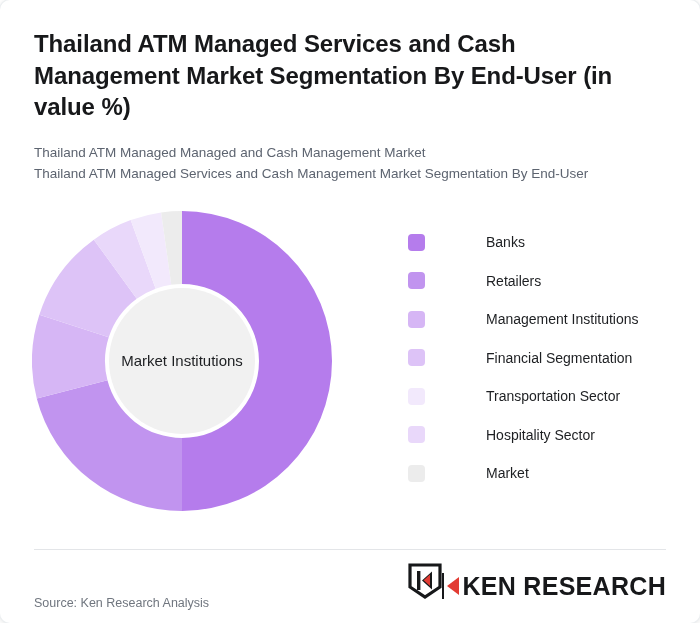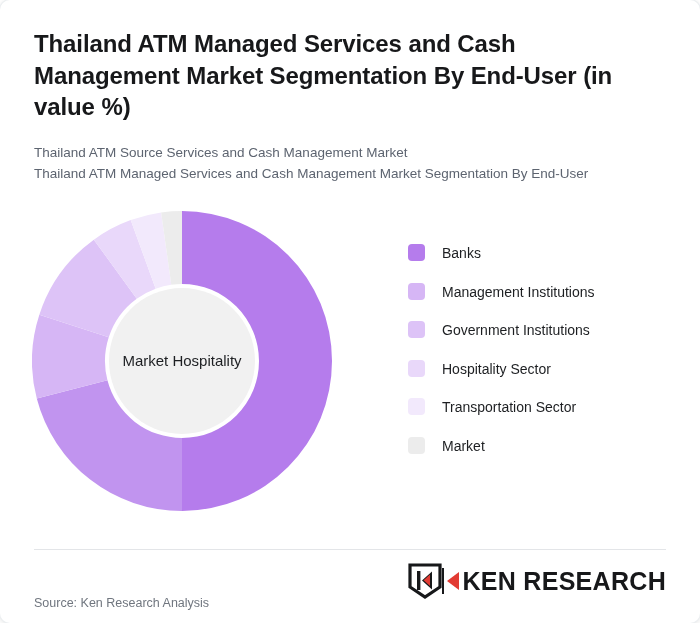--- a/index.html
+++ b/index.html
@@ -81,22 +81,23 @@
   }
 
   
   .legend {
     flex: 1 1 auto;
     padding-top: 22px;
     padding-left: 68px;
   }
   .legend-item {
     display: flex;
-    align-items: flex-end;
+    align-items: center;
     height: 38.5px;
+    gap: 44px;
   }
   .swatch {
     width: 17px;
     height: 17px;
     border-radius: 4px;
     flex: 0 0 17px;
   }
   .legend-label {
     margin-left: 17px;
     font-size: 14px;
@@ -123,85 +124,89 @@
     align-items: center;
     justify-content: space-between;
   }
   .source {
     font-size: 12.5px;
     color: #70767f;
     margin-top: 44px;
   }
   .brand {
     display: flex;
-    align-items: center;
+    align-items: flex-end;
     gap: 0;
   }
   .brand-word {
     font-family: "Liberation Sans", sans-serif;
     font-size: 25px;
     font-weight: 700;
     letter-spacing: 0.3px;
     color: #17181a;
     line-height: 1;
   }
 </style>
 </head>
 <body>
 
 <div id="card">
 
   <div class="head">
     <h1 class="title">Thailand ATM Managed Services and Cash Management Market Segmentation By End-User (in value %)</h1>
     <div class="subtitles">
-      <div class="subtitle">Thailand ATM Source Services and Cash Management Market</div>
+      <div class="subtitle">Thailand ATM Managed Managed and Cash Management Market</div>
       <div class="subtitle">Thailand ATM Managed Services and Cash Management Market Segmentation By End-User</div>
     </div>
   </div>
 
   <div class="body">
 
     <div class="donut-wrap">
       <svg class="donut" viewBox="0 0 300 300">
         <g id="donut-slices">
             <path d="M 150 0 A 150 150 0 0 1 150 300 L 150 227 A 77 77 0 0 0 150 73 Z" fill="#b57cec"></path>
             <path d="M 150 300 A 150 150 0 0 1 4.777853943283844 187.5570006081662 L 75.45263169088571 169.27926031219198 A 77 77 0 0 0 150 227 Z" fill="#c194ef"></path>
             <path d="M 4.777853943283844 187.5570006081662 A 150 150 0 0 1 7.341522555726982 103.64745084375784 L 76.76864824527318 126.20569143312903 A 77 77 0 0 0 75.45263169088571 169.27926031219198 Z" fill="#d6b6f5"></path>
             <path d="M 7.341522555726982 103.64745084375784 A 150 150 0 0 1 61.83221215612902 28.647450843757895 L 104.74053557347956 87.70569143312906 A 77 77 0 0 0 76.76864824527318 126.20569143312903 Z" fill="#ddc3f7"></path>
             <path d="M 61.83221215612902 28.647450843757895 A 150 150 0 0 1 98.6969785011496 9.046106882113776 L 123.66444896392346 77.64366819948506 A 77 77 0 0 0 104.74053557347956 87.70569143312906 Z" fill="#e9d8fa"></path>
             <path d="M 98.6969785011496 9.046106882113776 A 150 150 0 0 1 129.12403485599026 1.4597896887644595 L 139.283671226075 73.74935870689909 A 77 77 0 0 0 123.66444896392346 77.64366819948506 Z" fill="#f2e9fc"></path>
             <path d="M 129.12403485599026 1.4597896887644595 A 150 150 0 0 1 149.99999999999997 0 L 150 73 A 77 77 0 0 0 139.283671226075 73.74935870689909 Z" fill="#ececec"></path>
           </g>
         <circle cx="150" cy="150" r="73" fill="#f1f1f1"></circle>
       </svg>
       <div class="hole-label">
-        <span>Market Hospitality</span>
+        <span>Market Institutions</span>
       </div>
     </div>
 
     <div class="legend" id="legend">
         <div class="legend-item">
           <span class="swatch" style="background: rgb(181, 124, 236);"></span>
           <span class="legend-label">Banks</span>
         </div>
         <div class="legend-item">
+          <span class="swatch" style="background: rgb(193, 148, 239);"></span>
+          <span class="legend-label">Retailers</span>
+        </div>
+        <div class="legend-item">
           <span class="swatch" style="background: rgb(214, 182, 245);"></span>
           <span class="legend-label">Management Institutions</span>
         </div>
         <div class="legend-item">
           <span class="swatch" style="background: rgb(221, 195, 247);"></span>
-          <span class="legend-label">Government Institutions</span>
+          <span class="legend-label">Financial Segmentation</span>
+        </div>
+        <div class="legend-item">
+          <span class="swatch" style="background: rgb(242, 233, 252);"></span>
+          <span class="legend-label">Transportation Sector</span>
         </div>
         <div class="legend-item">
           <span class="swatch" style="background: rgb(233, 216, 250);"></span>
           <span class="legend-label">Hospitality Sector</span>
-        </div>
-        <div class="legend-item">
-          <span class="swatch" style="background: rgb(242, 233, 252);"></span>
-          <span class="legend-label">Transportation Sector</span>
         </div>
         <div class="legend-item">
           <span class="swatch" style="background: rgb(236, 236, 236);"></span>
           <span class="legend-label">Market</span>
         </div>
       </div>
 
   </div>
 
   <div class="divider"></div>

